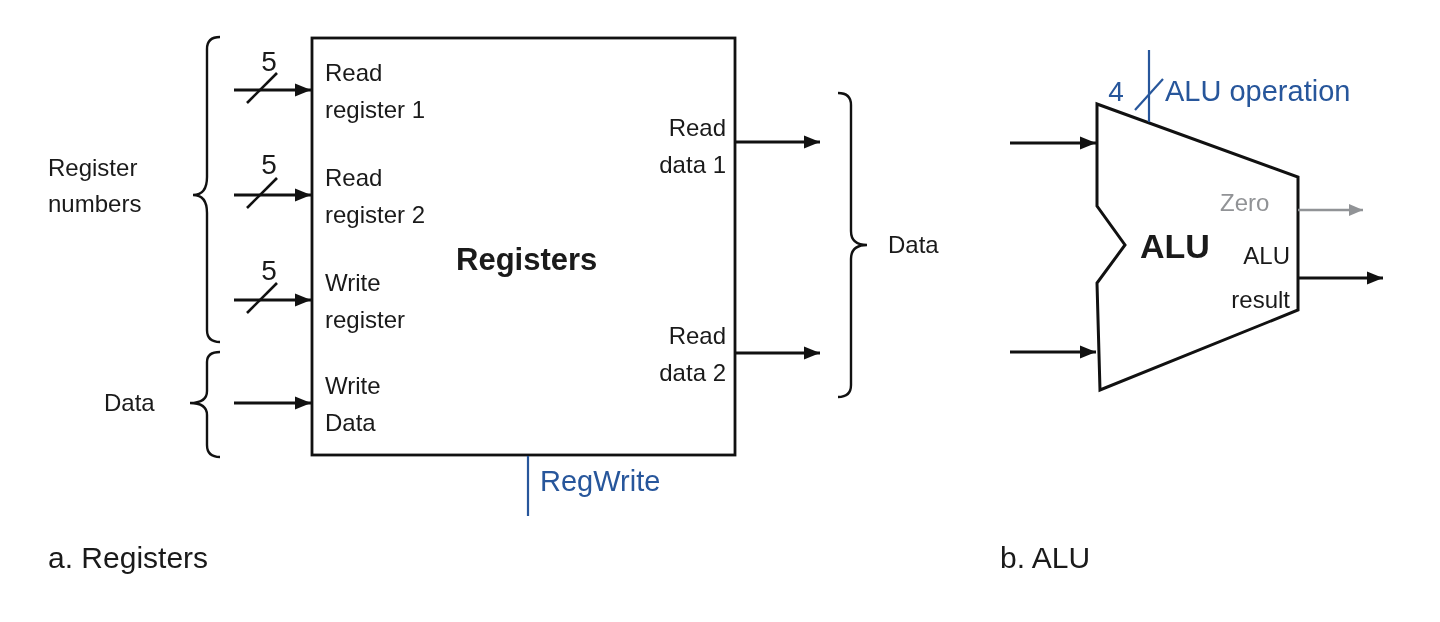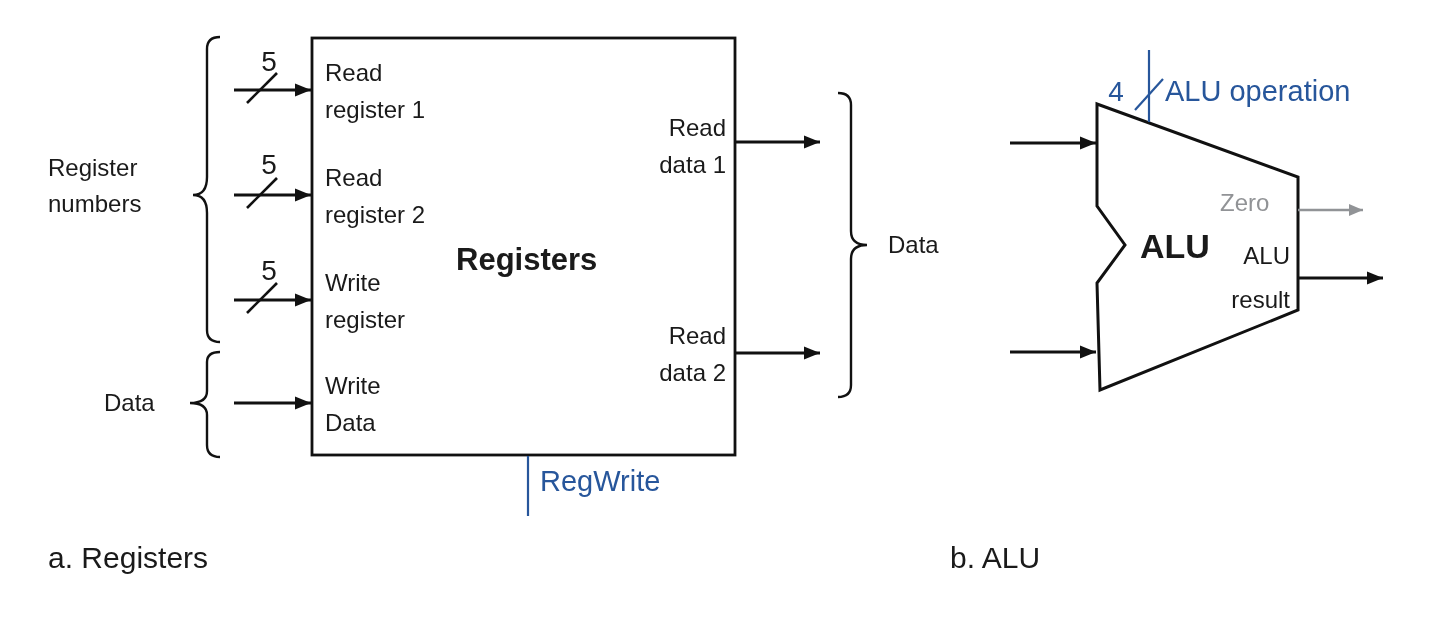--- a/index.html
+++ b/index.html
@@ -138,15 +138,15 @@
   <div class="lbl ctrl blue-text" style="left:1165px; top:55px;margin-top:20px;">ALU operation</div>
   <div class="lbl buswidth blue-text center-x" style="left:1116px; top:77px;">4</div>
 
   <div class="lbl gray-text" style="left:1220px; top:184px;">Zero</div>
 
   <div class="lbl title-alu" style="left:1140px; top:228px;">ALU</div>
 
   <div class="lbl right-align result-lines" style="right:150px; top:234px;">ALU
 result</div>
 
-  <div class="lbl caption" style="left:950px; top:541px;">b. ALU</div>
+  <div class="lbl caption" style="left:1000px; top:541px;">b. ALU</div>
 
 </div>
 
 </body></html>

